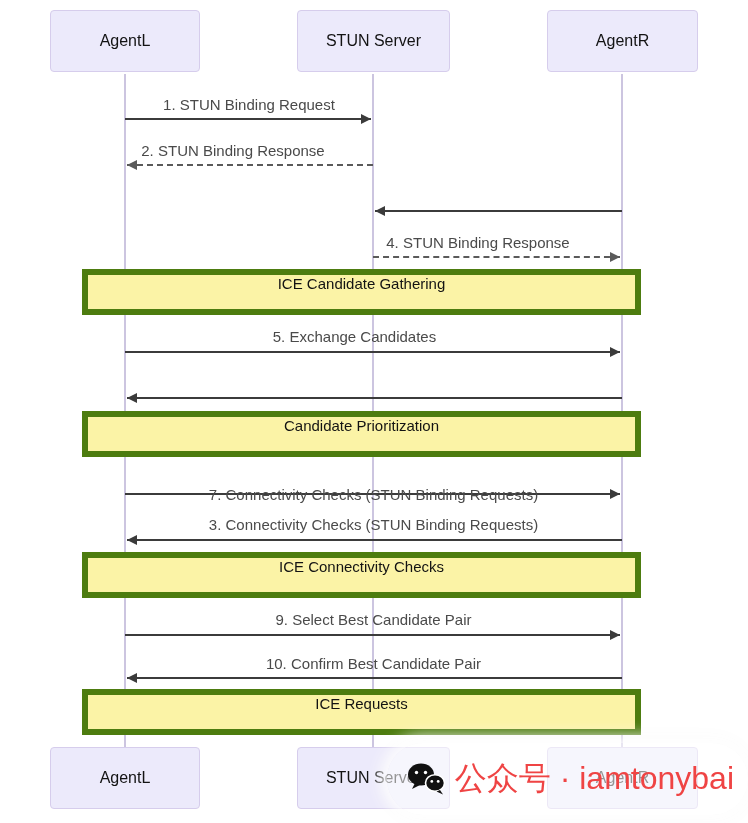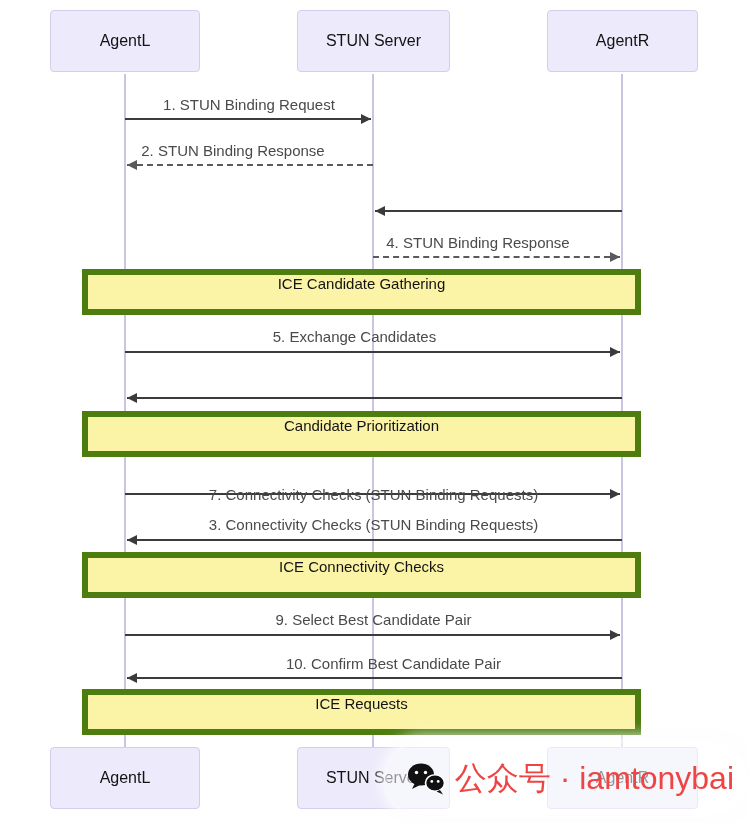--- a/index.html
+++ b/index.html
@@ -145,21 +145,21 @@
   <div class="msg-label" style="left:125px; top:516px; width:497px;">3. Connectivity Checks (STUN Binding Requests)</div>
   <div class="msg-arrow solid dir-left" style="left:127px; top:539px; width:495px;"></div>
 
   <div class="note" style="top:552px;">
     <span>ICE Connectivity Checks</span>
   </div>
 
   <div class="msg-label" style="left:125px; top:611px; width:497px;">9. Select Best Candidate Pair</div>
   <div class="msg-arrow solid dir-right" style="left:125px; top:634px; width:495px;"></div>
 
-  <div class="msg-label" style="left:125px; top:655px; width:497px;margin-left:20px;">10. Confirm Best Candidate Pair</div>
+  <div class="msg-label" style="left:125px; top:655px; width:497px;">10. Confirm Best Candidate Pair</div>
   <div class="msg-arrow solid dir-left" style="left:127px; top:677px; width:495px;"></div>
 
   <div class="note" style="top:689px;">
     <span>ICE Requests</span>
   </div>
 
   <div class="actor" style="left:50px;  top:747px; width:150px;">
     <span>AgentL</span>
   </div>
   <div class="actor" style="left:297px; top:747px; width:153px;">

